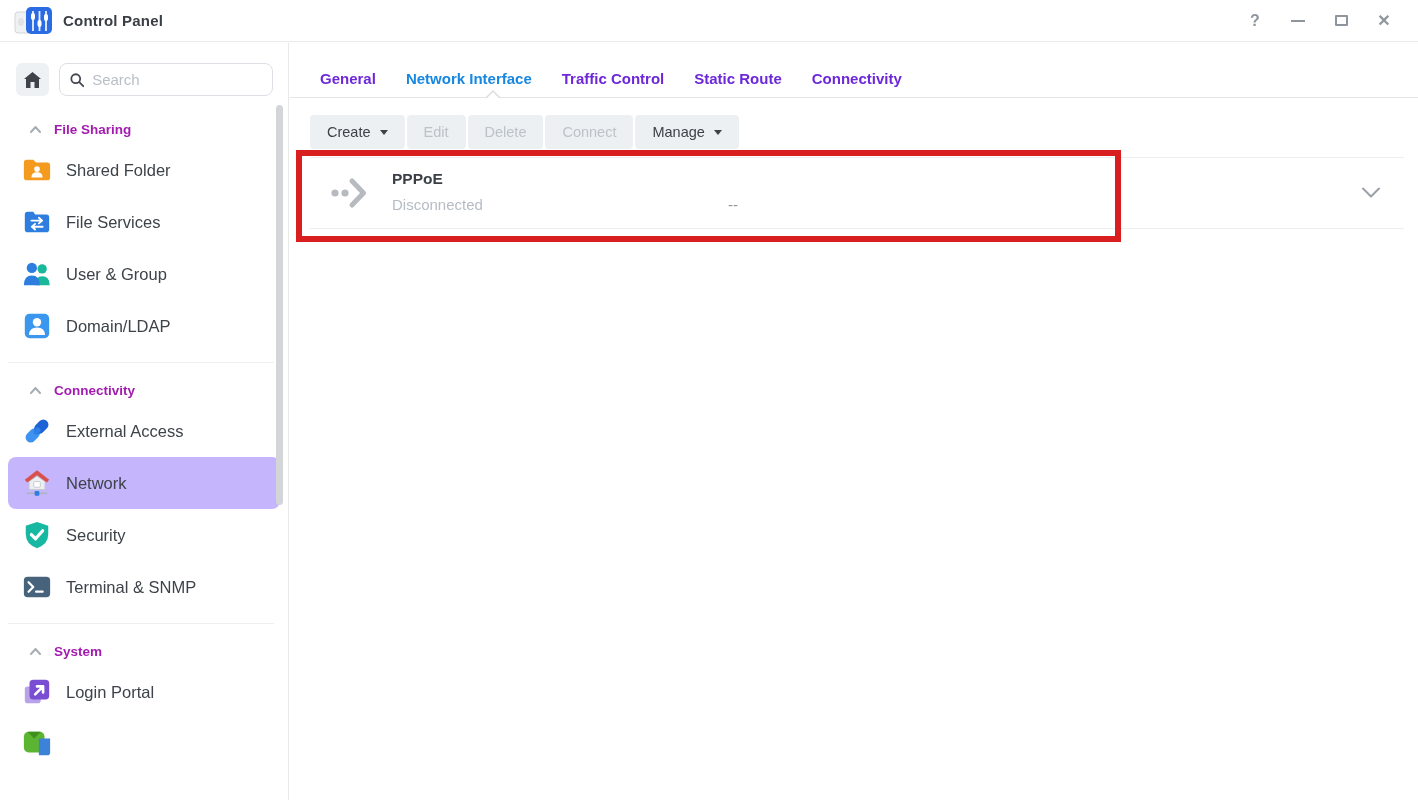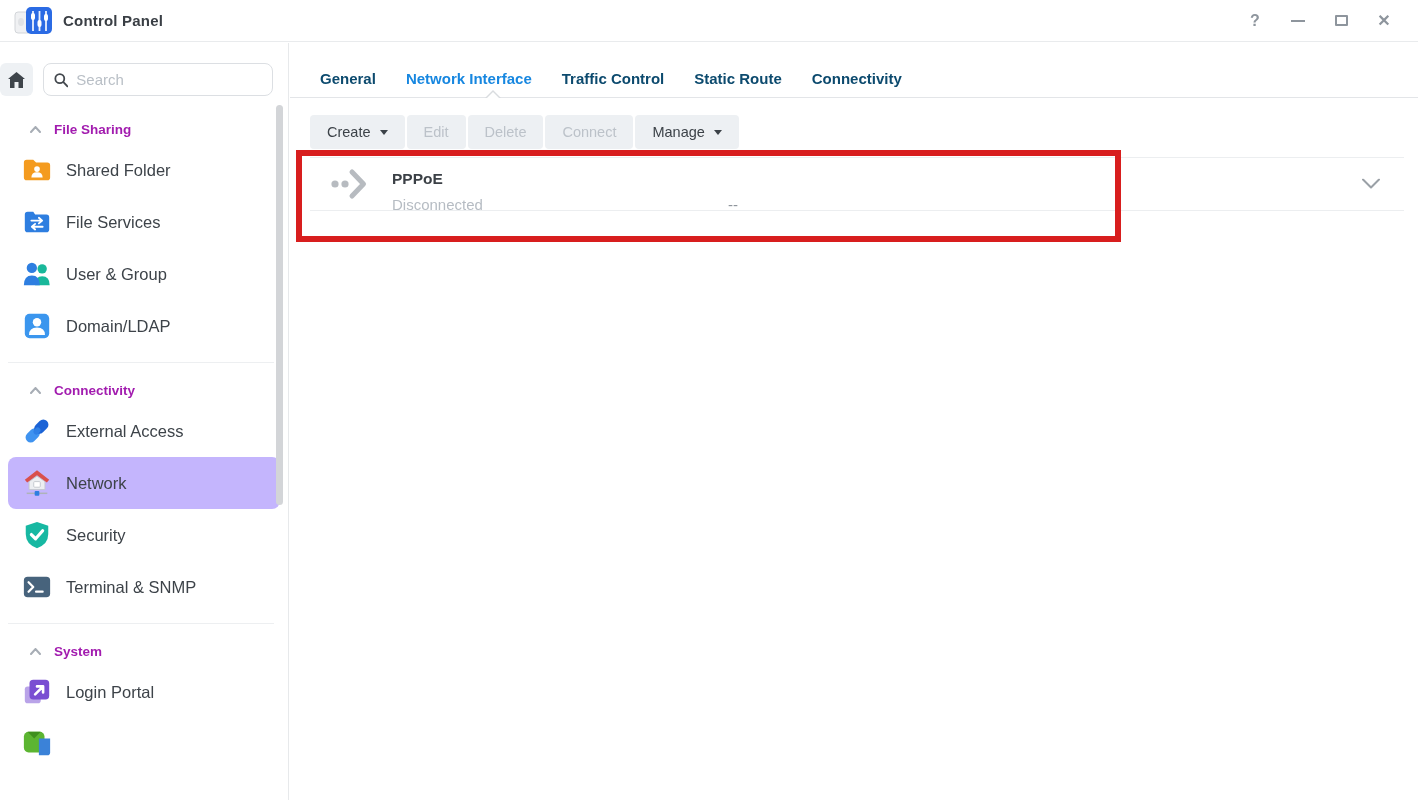--- a/index.html
+++ b/index.html
@@ -13,21 +13,21 @@
   .app-icon { width:40px; height:32px; margin-right:9px; }
   .title { font-size:15px; font-weight:bold; color:#3a3f45; letter-spacing:.2px; }
   .win-controls { margin-left:auto; display:flex; align-items:center; gap:27px; padding-right:12px; color:#8e959d; }
   .wc-btn { cursor:pointer; font-size:16px; font-weight:bold; line-height:1; display:flex; align-items:center; justify-content:center; width:16px; height:16px; }
   .wc-min-glyph { width:14px; height:2px; background:#8e959d; }
   .wc-max-glyph { width:13px; height:11px; border:2px solid #8e959d; border-radius:1px; }
 
   
   .sidebar { position:absolute; top:43px; left:0; bottom:0; width:289px;
     border-right:1px solid #e7e9eb; background:#fff; overflow:hidden; }
-  .sidebar-top { display:flex; gap:10px; padding:20px 15px 6px 0; align-items:center; }
+  .sidebar-top { display:flex; gap:10px; padding:20px 15px 6px 16px; align-items:center; }
   .home-btn { width:33px; height:33px; background:#eef1f4; border:none; border-radius:6px;
     display:flex; align-items:center; justify-content:center; cursor:pointer; flex:none; }
   .search-box { flex:1; height:33px; border:1px solid #dcdfe3; border-radius:8px;
     display:flex; align-items:center; gap:8px; padding:0 10px; background:#fff; }
   .search-box input { border:none; outline:none; width:100%; font-size:15px; color:#333;
     font-family:"Liberation Sans", sans-serif; background:transparent; }
   .search-box input::placeholder { color:#b9bfc6; }
 
   .section-header { display:flex; align-items:center; gap:13px; height:30px;
     padding-left:30px; margin-top:12px; color:#a21caf; font-weight:bold; font-size:13.5px; }
@@ -36,41 +36,41 @@
   .sidebar-item.selected { background:#c4b5fd; }
   .sidebar-item .icon { width:30px; height:30px; flex:none; }
   .sidebar-item .label { font-size:16.5px; color:#3d4349; }
   .side-divider { height:1px; background:#edeff1; margin:10px 14px 0 8px; }
   .scroll-thumb { position:absolute; right:5px; top:62px; width:7px; height:400px;
     background:#d3d5d8; border-radius:4px; cursor:pointer; }
 
   
   .main { position:absolute; left:290px; top:43px; right:0; bottom:0; background:#fff; }
   .tabs { position:absolute; left:30px; top:16px; display:flex; gap:30px; align-items:center; height:38px; }
-  .tab { font-size:15px; font-weight:bold; color:#0c4a6e; cursor:pointer; white-space:nowrap; }
+  .tab { font-size:15px; font-weight:bold; color:#6d28d9; cursor:pointer; white-space:nowrap; }
   .tab.active { color:#1787e0; }
   .tabs-underline { position:absolute; left:0; right:0; top:54px; height:1px; background:#e3e5e8; }
   .tab-notch { position:absolute; top:47px; left:195px; width:0; height:0;
     border-left:8px solid transparent; border-right:8px solid transparent; border-bottom:8px solid #d9dcdf; }
   .tab-notch::after { content:''; position:absolute; left:-7px; top:1.5px; width:0; height:0;
     border-left:7px solid transparent; border-right:7px solid transparent; border-bottom:7px solid #fff; }
 
   .toolbar { position:absolute; left:20px; top:72px; display:flex; gap:2px; }
   .tb-btn { height:34px; padding:0 17px; background:#edf0f3; border:none; border-radius:4px;
     font-size:14.5px; color:#3c4248; display:flex; align-items:center; gap:9px; cursor:pointer;
     font-family:"Liberation Sans", sans-serif; }
   .tb-btn.disabled { color:#bcc2c9; cursor:default; }
   .caret { width:0; height:0; border-left:4.5px solid transparent; border-right:4.5px solid transparent;
     border-top:5.5px solid #3c4248; }
 
   .iface-list { position:absolute; left:20px; right:14px; top:114px; }
   .iface-row { position:relative; border-bottom:1px solid #eceef0; cursor:pointer; }
   .iface-row:first-child { border-top:1px solid #eceef0; }
   .iface-row.r1 { height:79px; }
-  .iface-row.r2 { height:54px; }
+  .iface-row.r2 { height:72px; }
   .row-icon { position:absolute; left:20px; top:50%; transform:translateY(-50%); width:40px; height:40px; }
   .row-main { position:absolute; left:82px; top:16px; }
   .iface-row.r2 .row-main { top:12px; }
   .row-name { font-size:15.5px; font-weight:bold; color:#3b4046; margin-bottom:8px; }
   .row-status { font-size:15px; }
   .status-connected { color:#1787e0; }
   .status-disconnected { color:#b6bcc3; }
   .row-detail { position:absolute; left:418px; top:16px; font-size:15px; color:#454b52; }
   .iface-row.r2 .row-detail { top:12px; color:#8f959c; }
   .row-detail .d1 { margin-bottom:9px; min-height:17px; }

